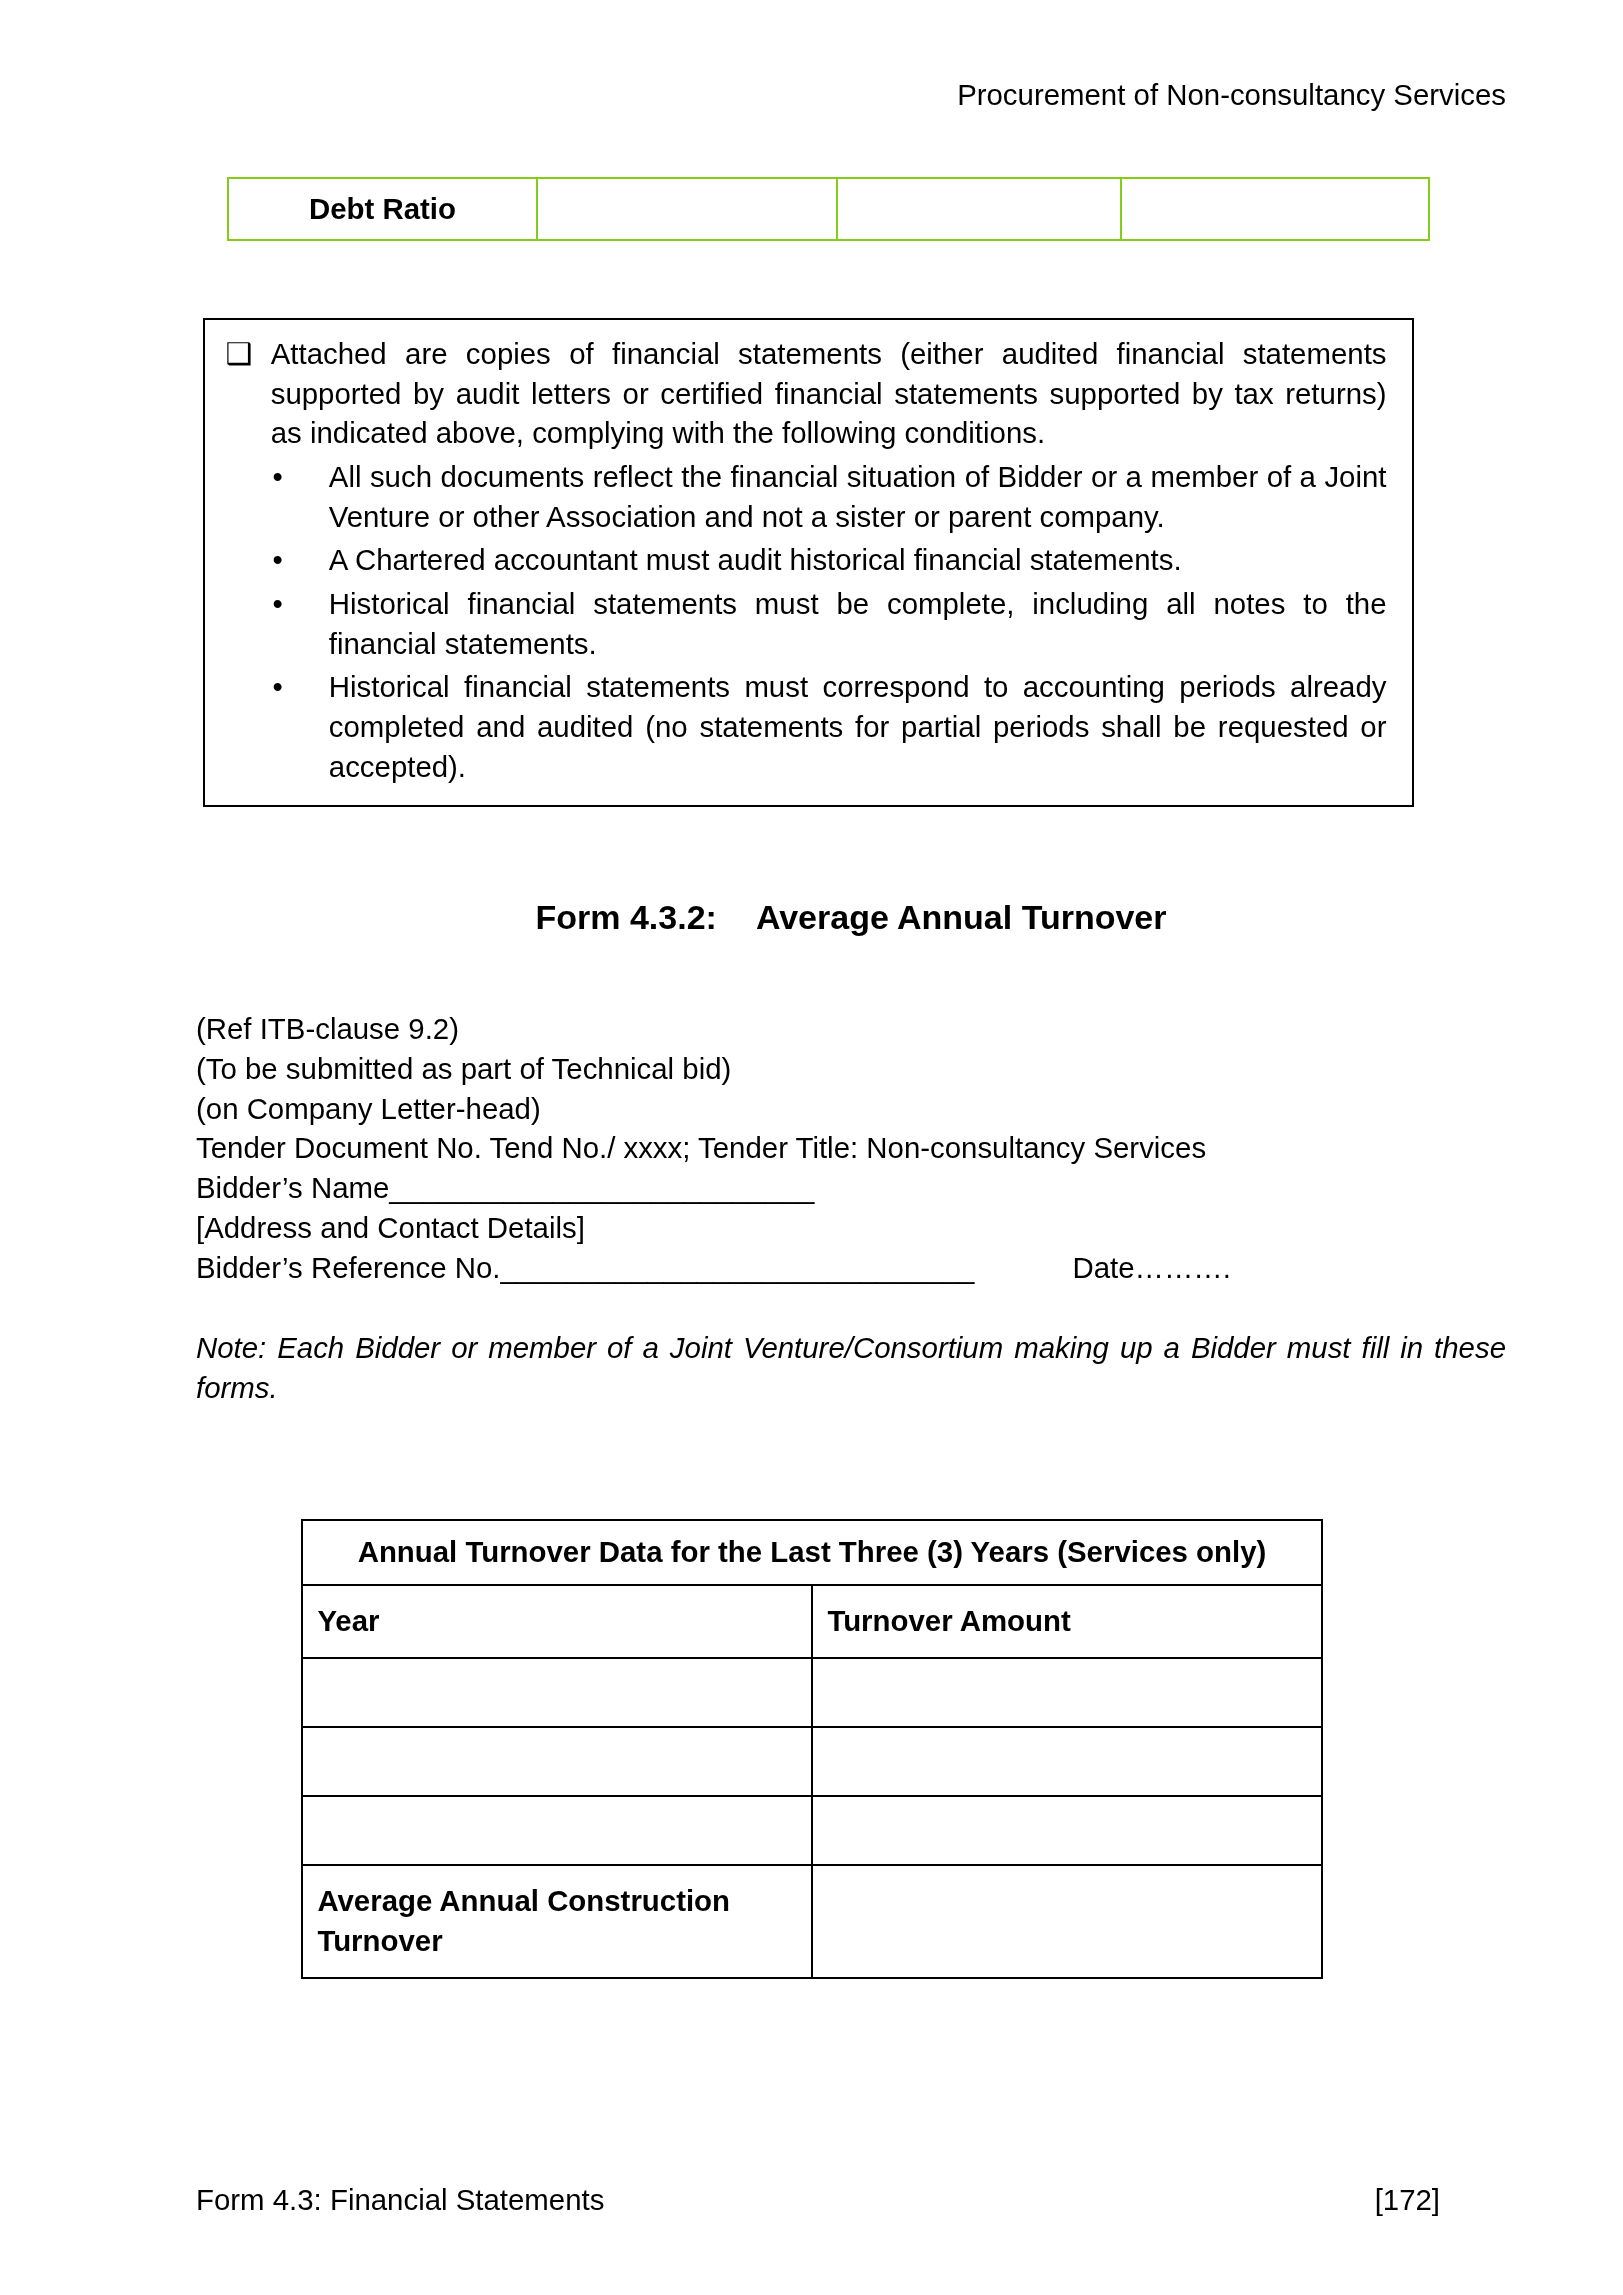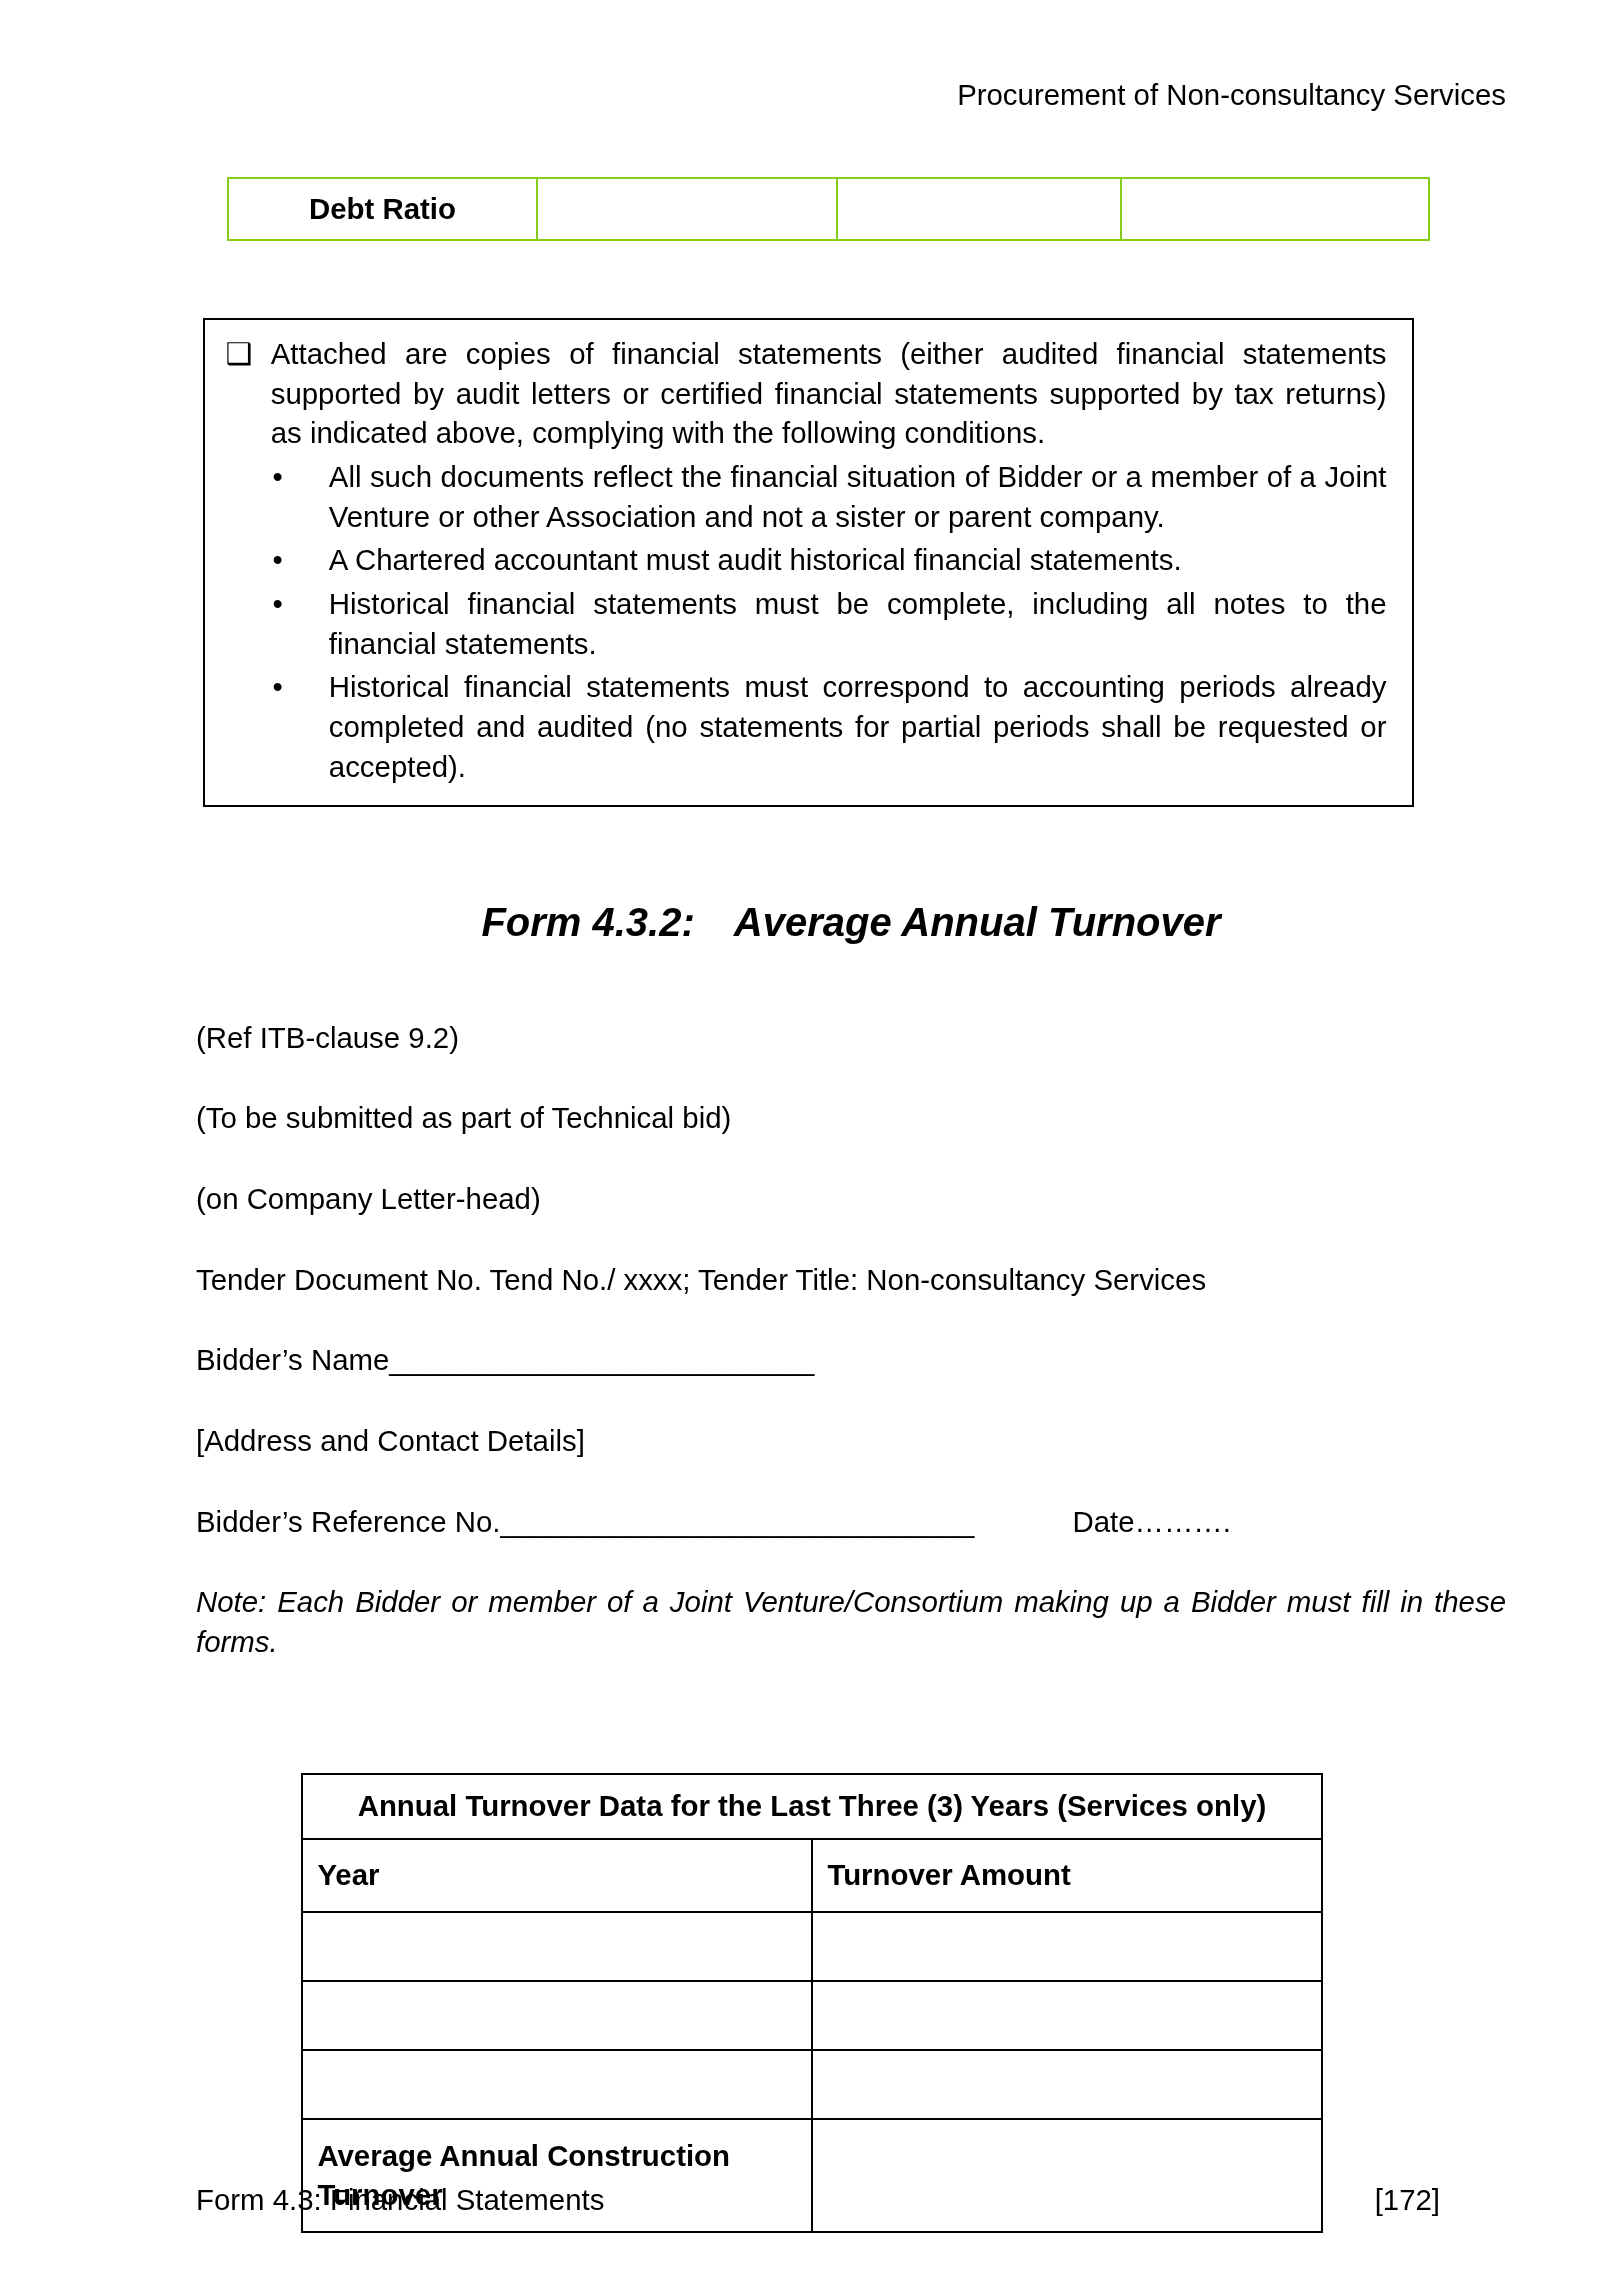--- a/index.html
+++ b/index.html
@@ -56,27 +56,26 @@
   .bullet-list { margin-top: 2.6px; margin-left: 47px; }
   .bullet-item { display: flex; align-items: flex-start; margin-top: 3.9px; }
   .bullet-marker { flex: 0 0 auto; width: 18.3px; margin-right: 38px; }
   .bullet-text { flex: 1 1 auto; text-align: justify; }
 
   
   .form-heading {
     margin-top: 88px;
     text-align: center;
     font-weight: bold;
-    font-size: 40px;
-    font-style: italic;
+    font-size: 34px;
   }
   .form-heading .heading-number { margin-right: 39px; }
 
   
-  .para { margin-top: 41px; }
+  .para { }
   .para.first { margin-top: 69px; }
   .ref-line { display: flex; align-items: baseline; }
   .ref-line .date-text { margin-left: 98px; }
   .note-para {
     font-style: italic;
     text-align: justify;
     margin-top: 41px;
   }
 
   

